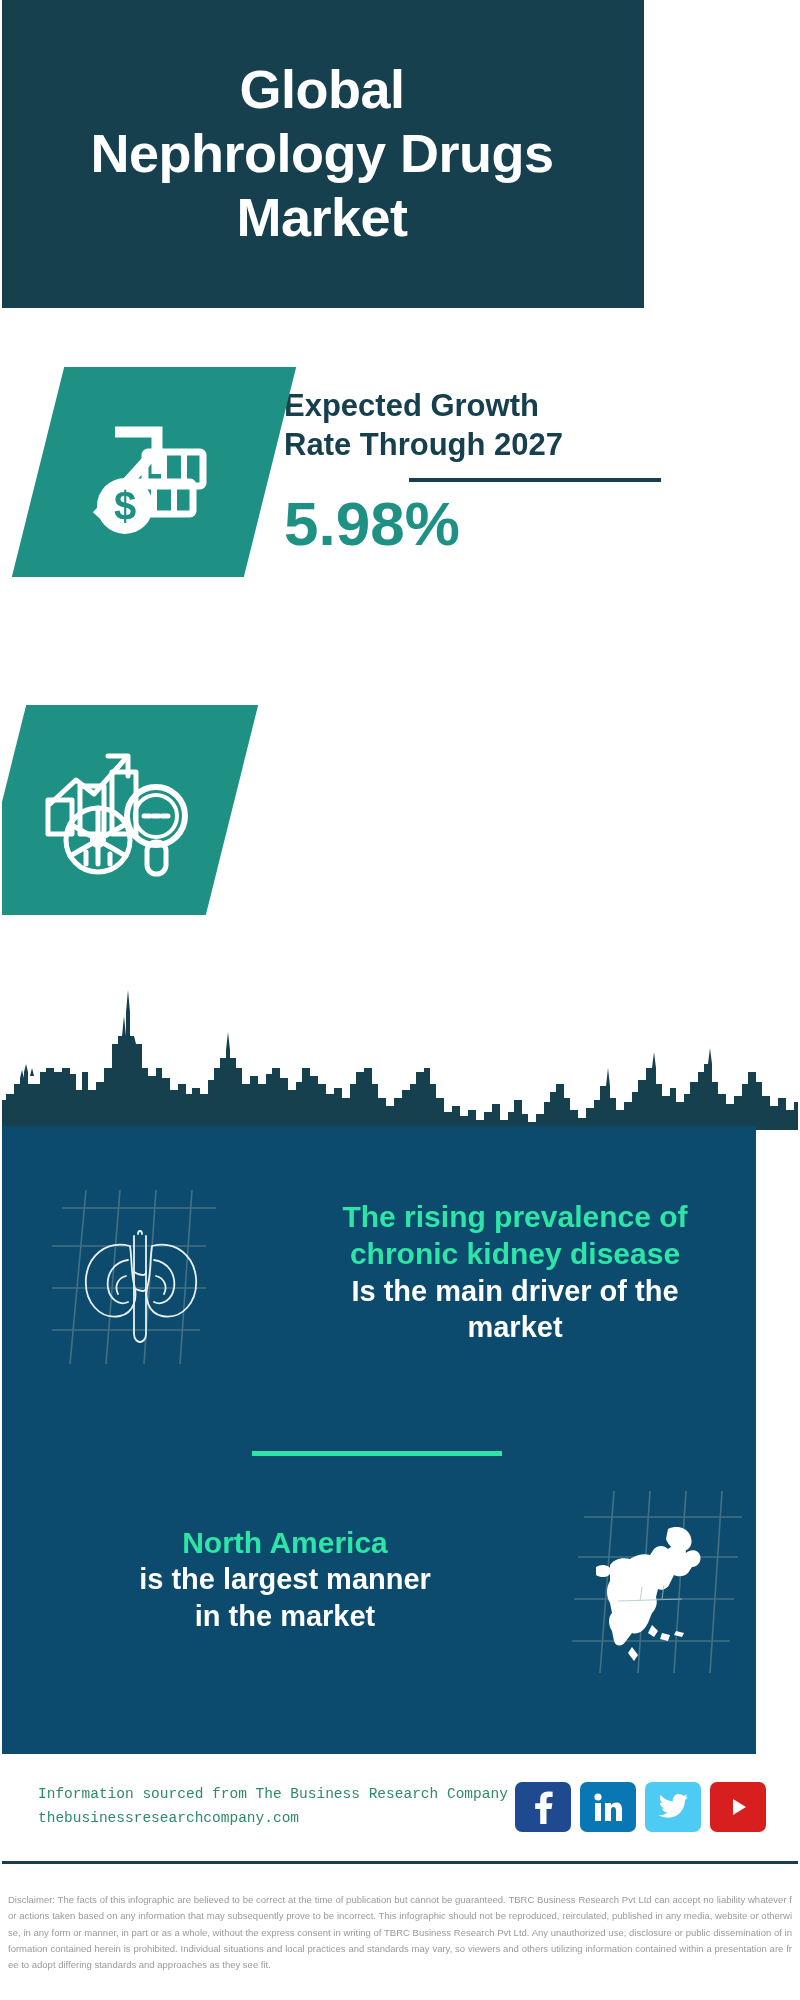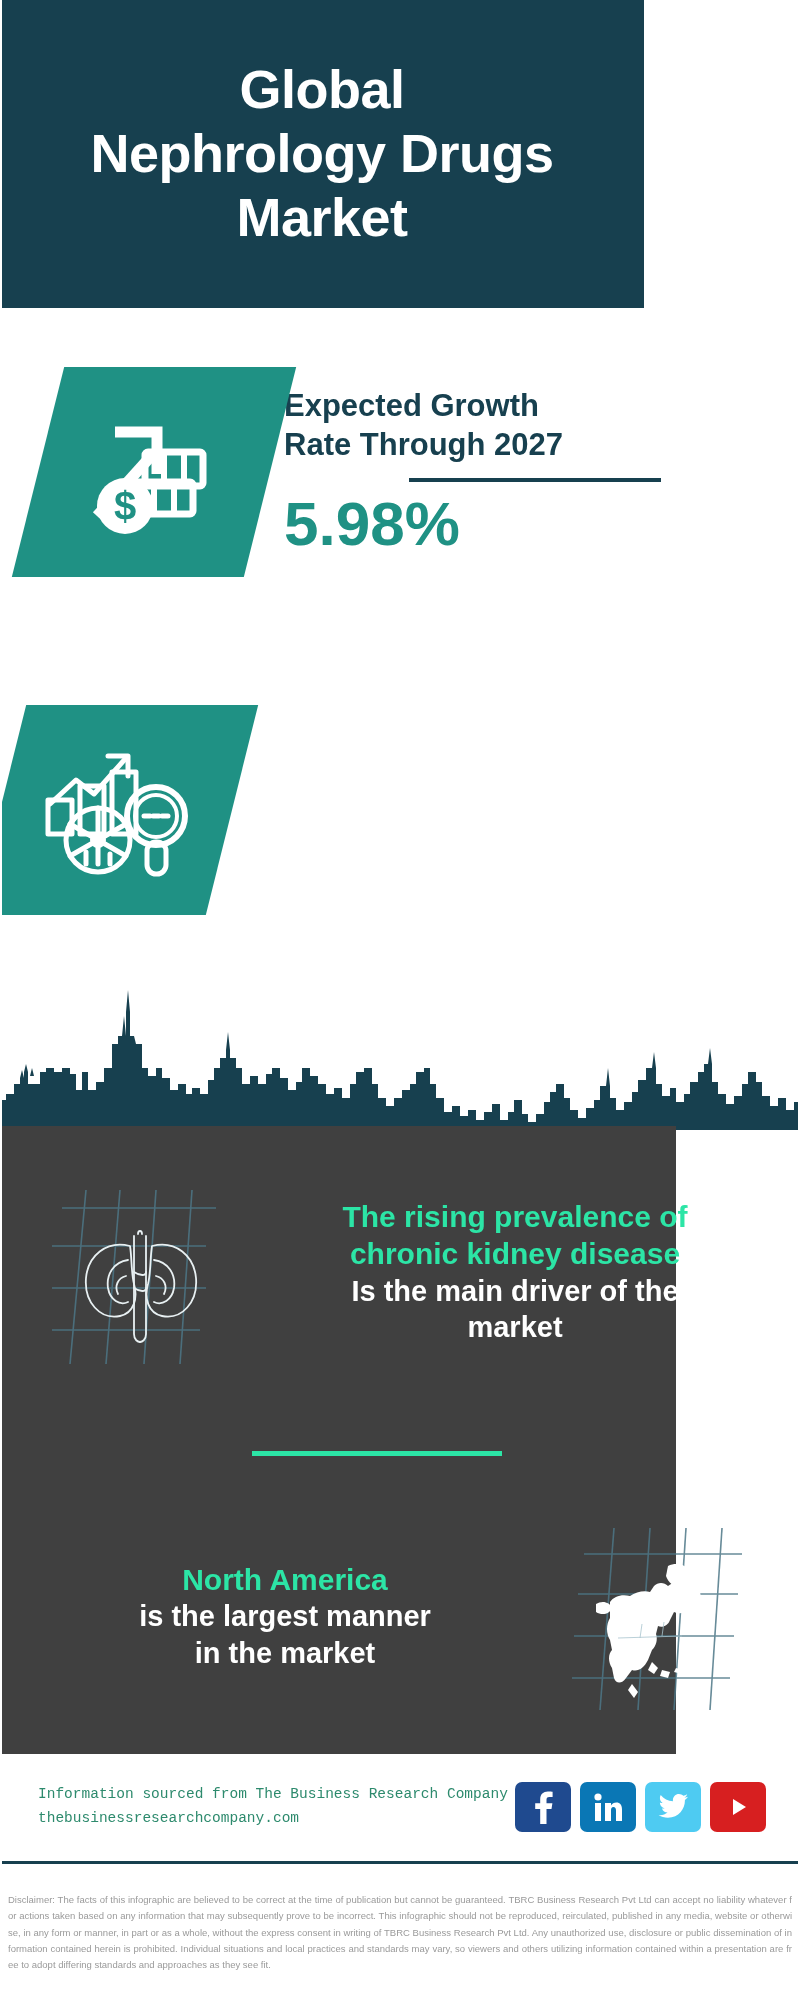--- a/index.html
+++ b/index.html
@@ -101,33 +101,33 @@
     width: 800px;
     height: 158px;
     display: block;
   }
 
   
   .dark-panel {
     position: absolute;
     left: 0;
     top: 1126px;
-    width: 676px;
+    width: 756px;
     height: 628px;
-    background: #404040;
+    background: #0c4a6e;
   }
 
   .panel-block {
     position: absolute;
     display: flex;
     align-items: center;
     width: 800px;
   }
   .panel-block-driver { top: 26px; height: 240px; }
-  .panel-block-region { top: 375px; height: 230px; }
+  .panel-block-region { top: 338px; height: 230px; }
 
   .grid-icon {
     width: 182px;
     height: 192px;
     flex: 0 0 auto;
     position: relative;
   }
   .grid-icon.left { margin-left: 48px; }
   .grid-icon.right { margin-right: 48px; }
 

